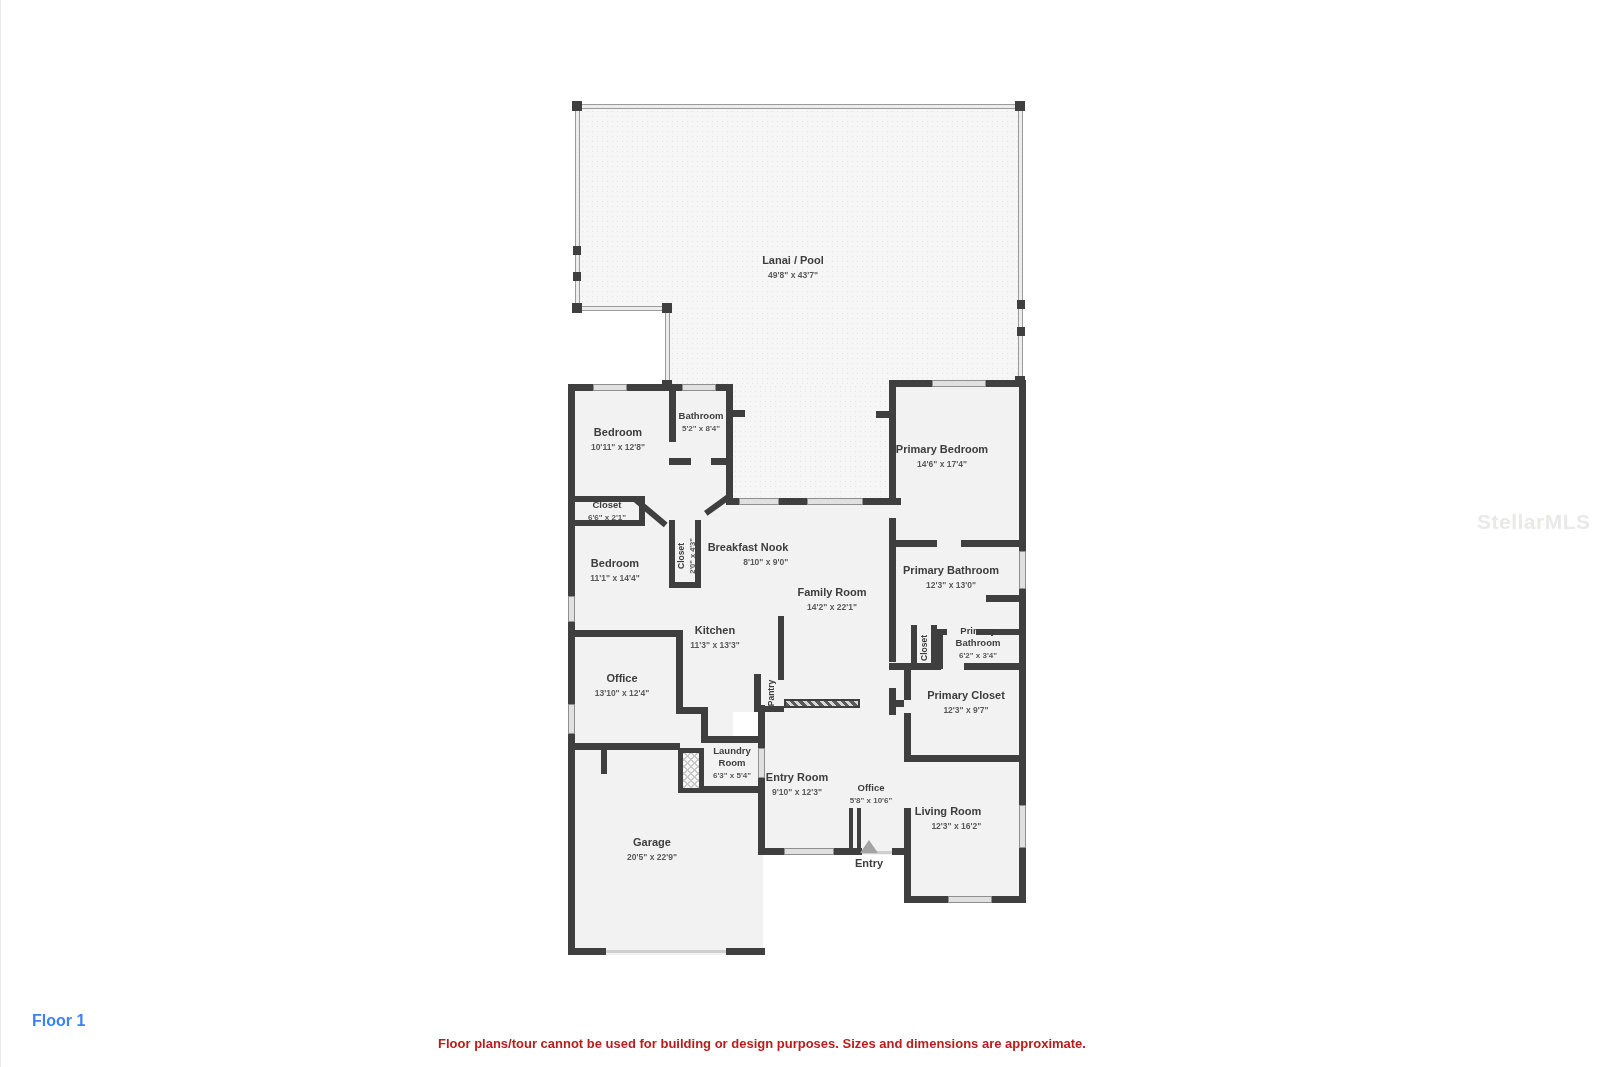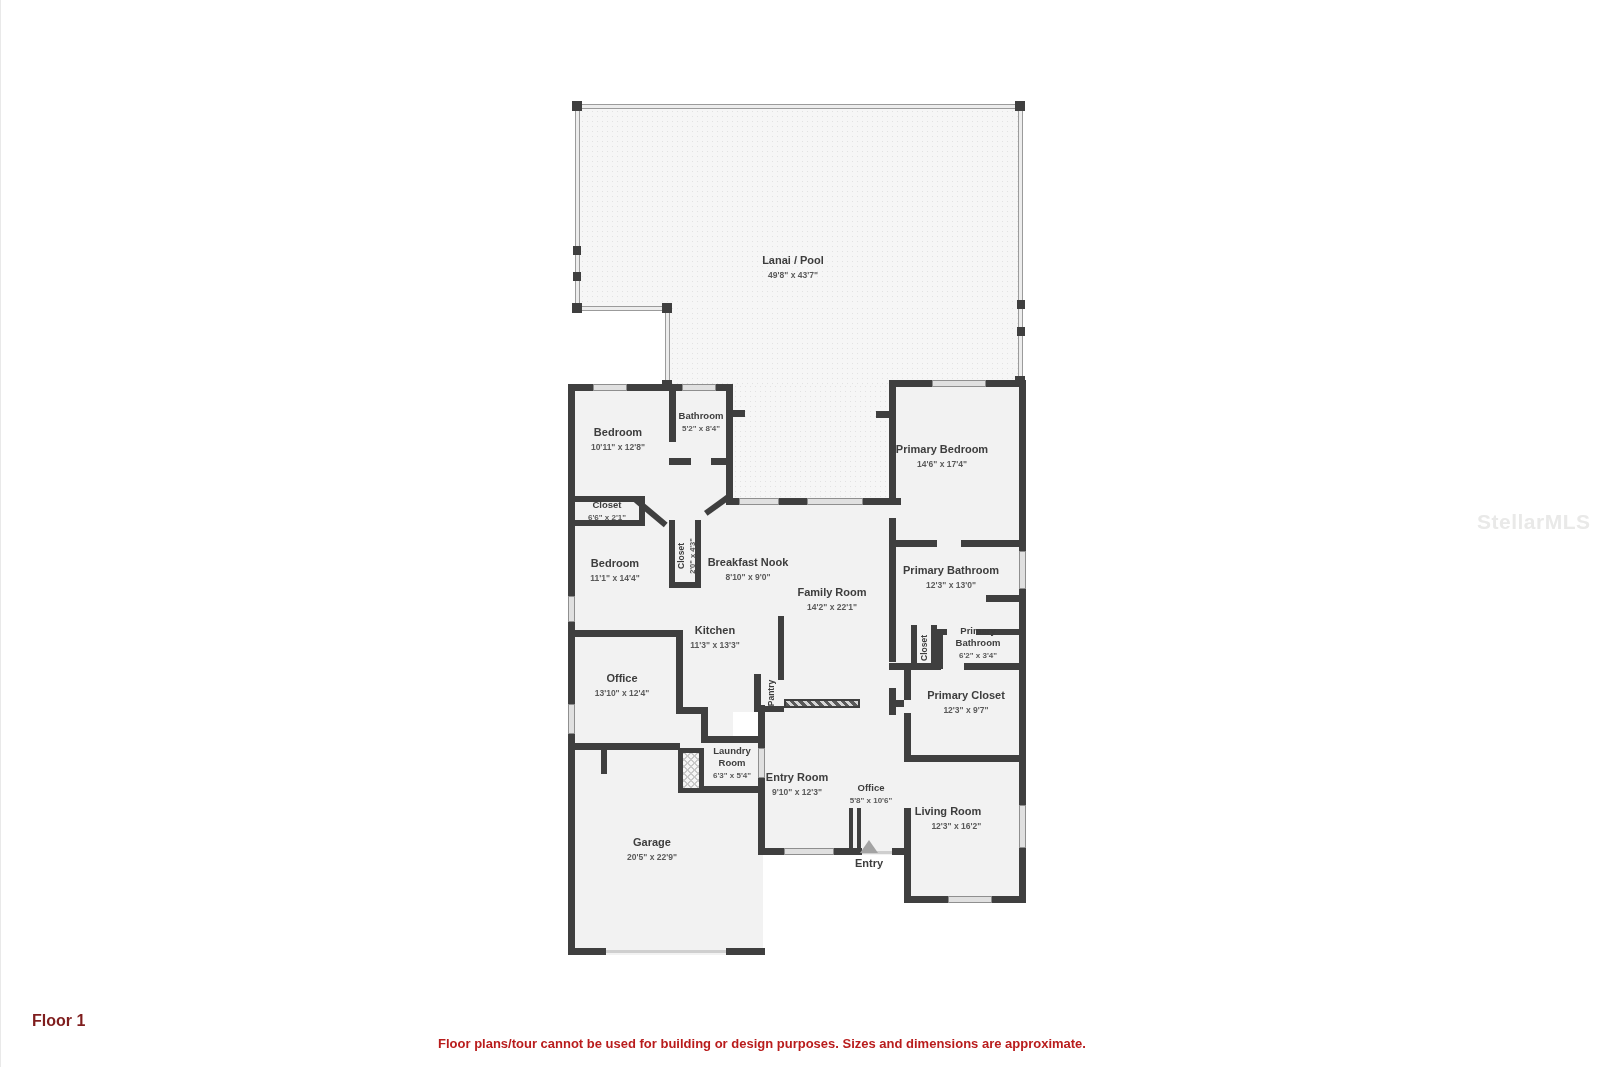--- a/index.html
+++ b/index.html
@@ -35,21 +35,21 @@
   .small .rdims{font-size:8px;}
   .vert{transform:translate(-50%,-50%) rotate(-90deg);}
   .vert .rname{font-size:8.5px;}
   .vert .rdims{font-size:7.5px;margin-top:1px;}
 
   .entry-tri{position:absolute;width:0;height:0;
     border-left:9px solid transparent;border-right:9px solid transparent;
     border-bottom:13px solid #a3a3a3;}
   .entry-label{position:absolute;transform:translateX(-50%);font-size:11px;font-weight:700;color:#3d3d3d;}
 
-  #floor-label{position:absolute;left:31px;top:1012px;font-size:16px;font-weight:700;color:#7f1d1d;}
+  #floor-label{position:absolute;left:31px;top:1012px;font-size:16px;font-weight:700;color:#3b82f6;}
   #disclaimer{position:absolute;left:761px;top:1036px;transform:translateX(-50%);
     font-size:13px;font-weight:700;color:#b91c1c;white-space:nowrap;}
   #watermark{position:absolute;left:1476px;top:510px;font-size:21px;font-weight:600;
     color:#e9e9e8;letter-spacing:0.5px;}
 </style>
 </head>
 <body>
 
 <div id="plan">
 
@@ -181,21 +181,21 @@
     <div class="rdims">6'6" x 2'1"</div>
   </div>
   <div class="room-label" style="left:614px;top:570px;">
     <div class="rname">Bedroom</div>
     <div class="rdims">11'1" x 14'4"</div>
   </div>
   <div class="room-label vert" style="left:685px;top:556px;">
     <div class="rname">Closet</div>
     <div class="rdims">2'0" x 4'3"</div>
   </div>
-  <div class="room-label" style="left:747px;top:569px;">
+  <div class="room-label" style="left:747px;top:554px;text-align:right;">
     <div class="rname">Breakfast Nook</div>
     <div class="rdims">8'10" x 9'0"</div>
   </div>
   <div class="room-label" style="left:831px;top:599px;">
     <div class="rname">Family Room</div>
     <div class="rdims">14'2" x 22'1"</div>
   </div>
   <div class="room-label" style="left:714px;top:637px;">
     <div class="rname">Kitchen</div>
     <div class="rdims">11'3" x 13'3"</div>

